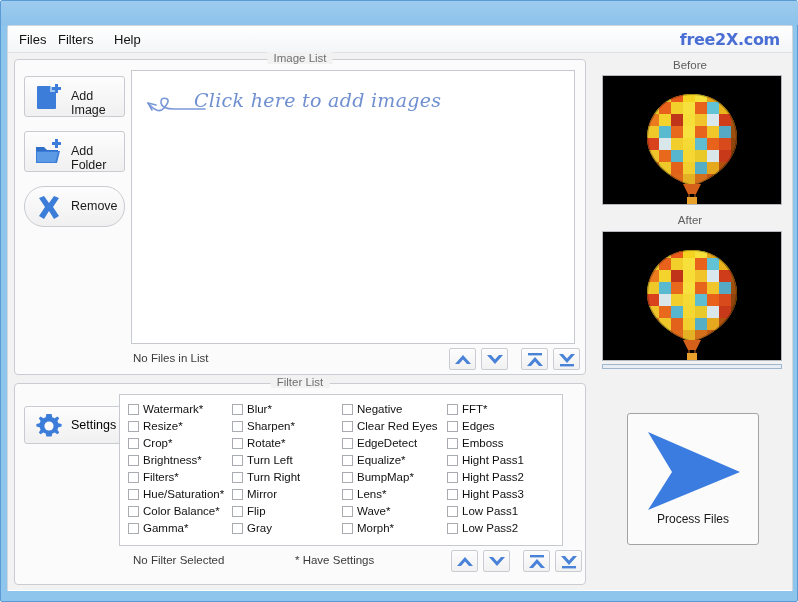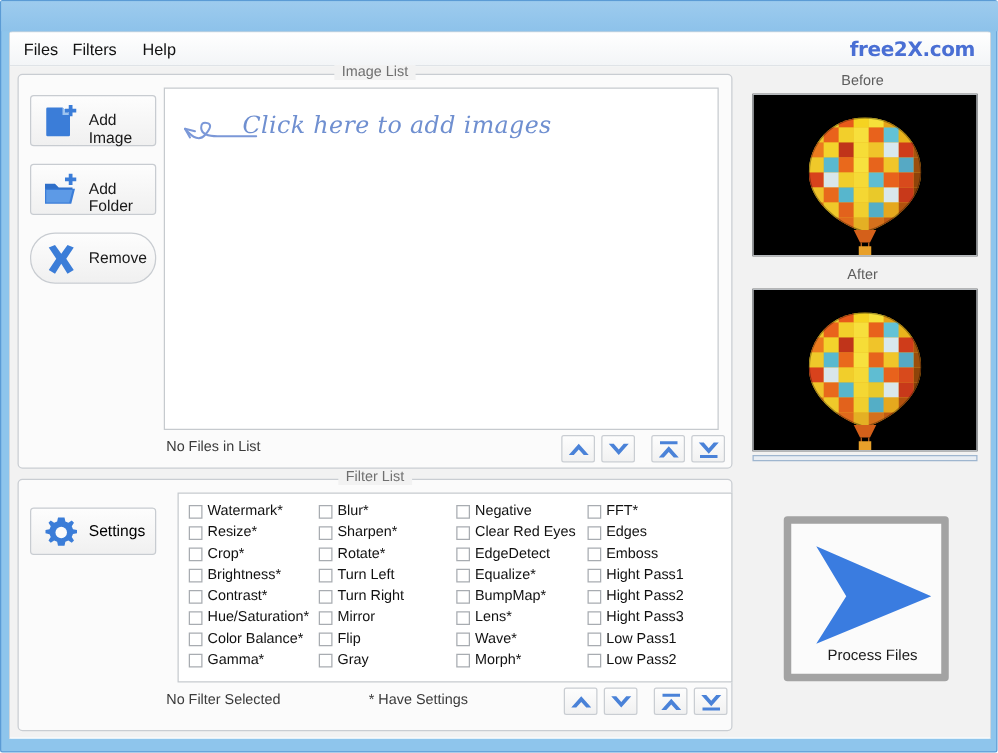--- a/index.html
+++ b/index.html
@@ -152,21 +152,21 @@
     font-size: 19px;
     color: #6f8fd0;
     font-family: "DejaVu Serif", serif;
     font-style: italic;
     letter-spacing: 0.3px;
     white-space: nowrap;
   }
 
   #filter-listbox {
     position: absolute;
-    left: 127px; top: 10px;
+    left: 104px; top: 10px;
     width: 444px; height: 152px;
     background: #ffffff;
     border: 1px solid #c6cace;
     box-sizing: border-box;
   }
 
   
   .status {
     position: absolute;
     font-size: 11.5px;
@@ -246,21 +246,21 @@
     width: 180px; height: 5px;
     background: #e9eef4;
     border: 1px solid #9fb6cf;
     box-sizing: border-box;
   }
   #process-btn {
     position: absolute;
     left: 35px; top: 354px;
     width: 132px; height: 132px;
     background: #fbfbfb;
-    border: 6px solid #a3a3a3;
+    border: 1px solid #a3a3a3;
     border-radius: 3px;
     box-sizing: border-box;
     cursor: default;
   }
   #process-arrow { position: absolute; left: 14px; top: 14px; }
   #process-label {
     position: absolute;
     left: 0; top: 98px;
     width: 130px;
     text-align: center;
@@ -372,21 +372,21 @@
           </span>
           <span class="lbl">Settings</span>
         </div>
 
         <div id="filter-listbox">
           <div class="fcol" id="fcol0">
               <div class="fitem"><span class="fbox"></span><span>Watermark*</span></div>
               <div class="fitem"><span class="fbox"></span><span>Resize*</span></div>
               <div class="fitem"><span class="fbox"></span><span>Crop*</span></div>
               <div class="fitem"><span class="fbox"></span><span>Brightness*</span></div>
-              <div class="fitem"><span class="fbox"></span><span>Contrast*</span></div>
+              <div class="fitem"><span class="fbox"></span><span>Filters*</span></div>
               <div class="fitem"><span class="fbox"></span><span>Hue/Saturation*</span></div>
               <div class="fitem"><span class="fbox"></span><span>Color Balance*</span></div>
               <div class="fitem"><span class="fbox"></span><span>Gamma*</span></div>
             </div>
           <div class="fcol" id="fcol1">
               <div class="fitem"><span class="fbox"></span><span>Blur*</span></div>
               <div class="fitem"><span class="fbox"></span><span>Sharpen*</span></div>
               <div class="fitem"><span class="fbox"></span><span>Rotate*</span></div>
               <div class="fitem"><span class="fbox"></span><span>Turn Left</span></div>
               <div class="fitem"><span class="fbox"></span><span>Turn Right</span></div>

